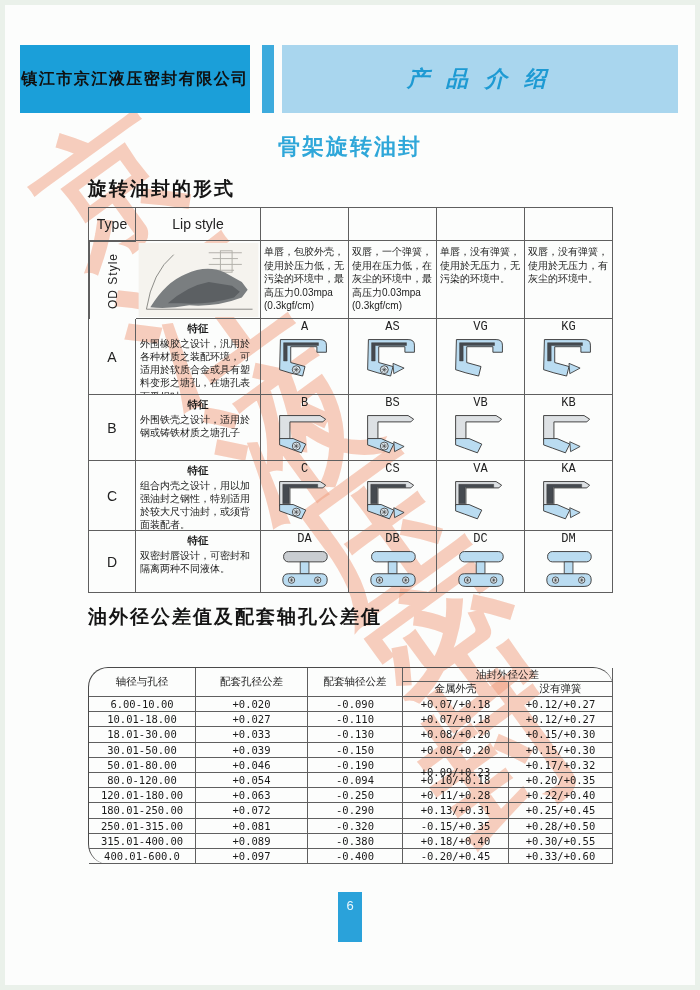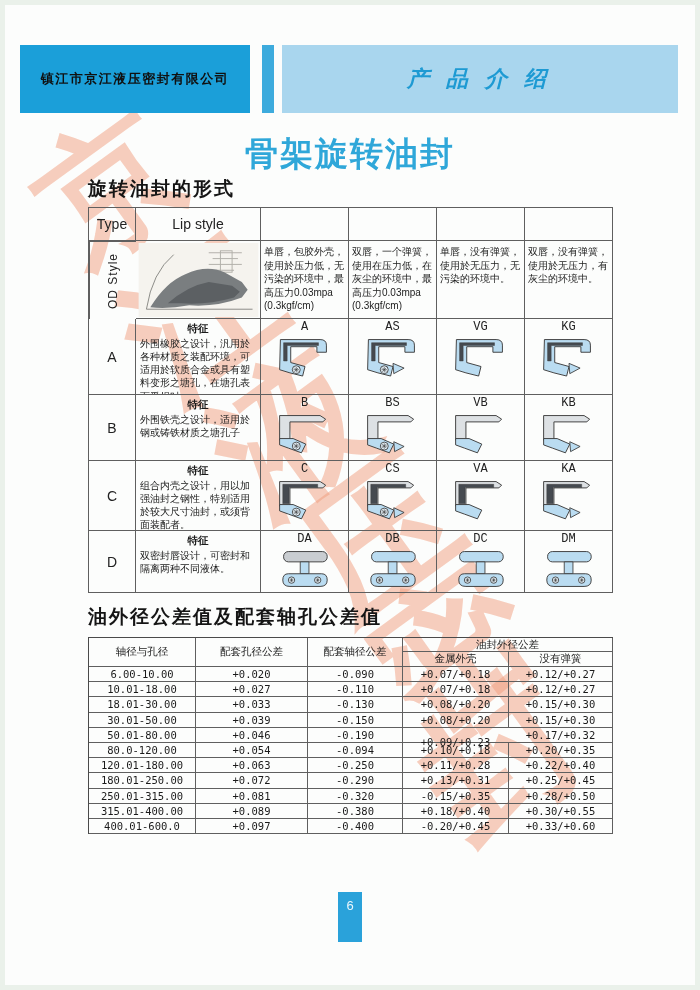--- a/index.html
+++ b/index.html
@@ -1,26 +1,26 @@
 <!DOCTYPE html>
 <html><head>
 <meta charset="utf-8">
 <style>
   html,body{margin:0;padding:0;background:#ffffff;}
   .page{position:relative;width:700px;height:990px;background:#fcfdfc;overflow:hidden;
         font-family:"Liberation Sans",sans-serif;box-shadow:inset 0 0 0 5px rgba(205,220,205,.38);}
   
   .band{position:absolute;top:45px;height:68px;display:flex;align-items:center;justify-content:center;z-index:2;}
   .band-dark{left:20px;width:230px;background:#1b9fd9;}
-  .company{font-family:"Liberation Serif",serif;font-weight:bold;font-size:13px;color:#101010;letter-spacing:1.5px;}
+  .company{font-family:"Liberation Serif",serif;font-weight:bold;font-size:16px;color:#101010;letter-spacing:1.5px;}
   .band-stripe{position:absolute;top:45px;left:262px;width:12px;height:68px;background:#3dabdd;z-index:2;}
   .band-light{left:282px;width:396px;background:#a9d6ee;}
   .section-title{font-family:"Liberation Serif",serif;font-weight:bold;font-style:italic;font-size:22px;
                  color:#1d9ad3;letter-spacing:17px;text-indent:10px;}
-  .page-title{position:absolute;left:0;right:0;top:132px;text-align:center;font-size:33px;font-weight:bold;
+  .page-title{position:absolute;left:0;right:0;top:132px;text-align:center;font-size:22px;font-weight:bold;
               color:#2fa7d9;letter-spacing:2px;z-index:2;}
   .sec-heading{position:absolute;left:88px;font-size:19px;font-weight:bold;color:#151515;letter-spacing:2px;z-index:2;}
   #h1{top:176px}
   #h2{top:604px}
   
   #sealTable{position:absolute;left:88px;top:207px;display:grid;
              grid-template-columns:47px 125px 88px 88px 88px 88px;
              grid-template-rows:33px 78px 76px 66px 70px 62px;
              border-top:1px solid #5f5f5f;border-left:1px solid #5f5f5f;z-index:2;}
   .sc{border-right:1px solid #5f5f5f;border-bottom:1px solid #5f5f5f;display:flex;align-items:center;justify-content:center;overflow:hidden;}
@@ -29,24 +29,24 @@
   .photo{padding:1px;}
   .desc{font-size:10px;line-height:1.35;text-align:left;padding:4px 3px;color:#1c1c1c;display:block;}
   .feat{display:block;padding:3px 4px;font-size:10px;line-height:1.32;color:#1a1a1a;text-align:left;}
   .ftitle{display:block;text-align:center;font-weight:bold;font-size:10.5px;margin-bottom:1px;}
   .ftext{display:block;}
   .tletter{font-size:14px;color:#222;}
   .diagram{flex-direction:column;justify-content:flex-start;padding-top:1px;}
   .dlabel{font-family:"Liberation Mono",monospace;font-size:12px;color:#222;height:14px;line-height:14px;}
   .dart{line-height:0;}
   
-  #tolTable{position:absolute;left:88px;top:637px;display:grid;
+  #tolTable{position:absolute;left:88px;top:667px;display:grid;
             grid-template-columns:107px 112px 95px 106px 104px;
             grid-template-rows:14px 15px repeat(11,15.2px);
-            border-top:1.5px solid #4a4a4a;border-left:1px solid #4a4a4a;z-index:2;}
+            border-top:1.5px solid #4a4a4a;border-left:1px solid #4a4a4a;z-index:2;border-radius:20px;}
   .tc{border-right:1px solid #5f5f5f;border-bottom:1px solid #5f5f5f;display:flex;align-items:center;justify-content:center;
       font-size:10.5px;color:#1a1a1a;}
   .td{font-family:"DejaVu Sans Mono",monospace;font-size:10.5px;}
   
   .page-badge{position:absolute;left:338px;top:892px;width:24px;height:50px;background:#2aa2da;color:#eaf6fc;
               font-size:13px;display:flex;justify-content:center;align-items:flex-start;padding-top:6px;
               box-sizing:border-box;z-index:2;}
   
   .wm{position:absolute;font-family:"Liberation Serif",serif;font-weight:bold;font-size:150px;color:#f19f7f;
       opacity:.5;transform:rotate(-36deg);z-index:1;line-height:1;pointer-events:none;}

